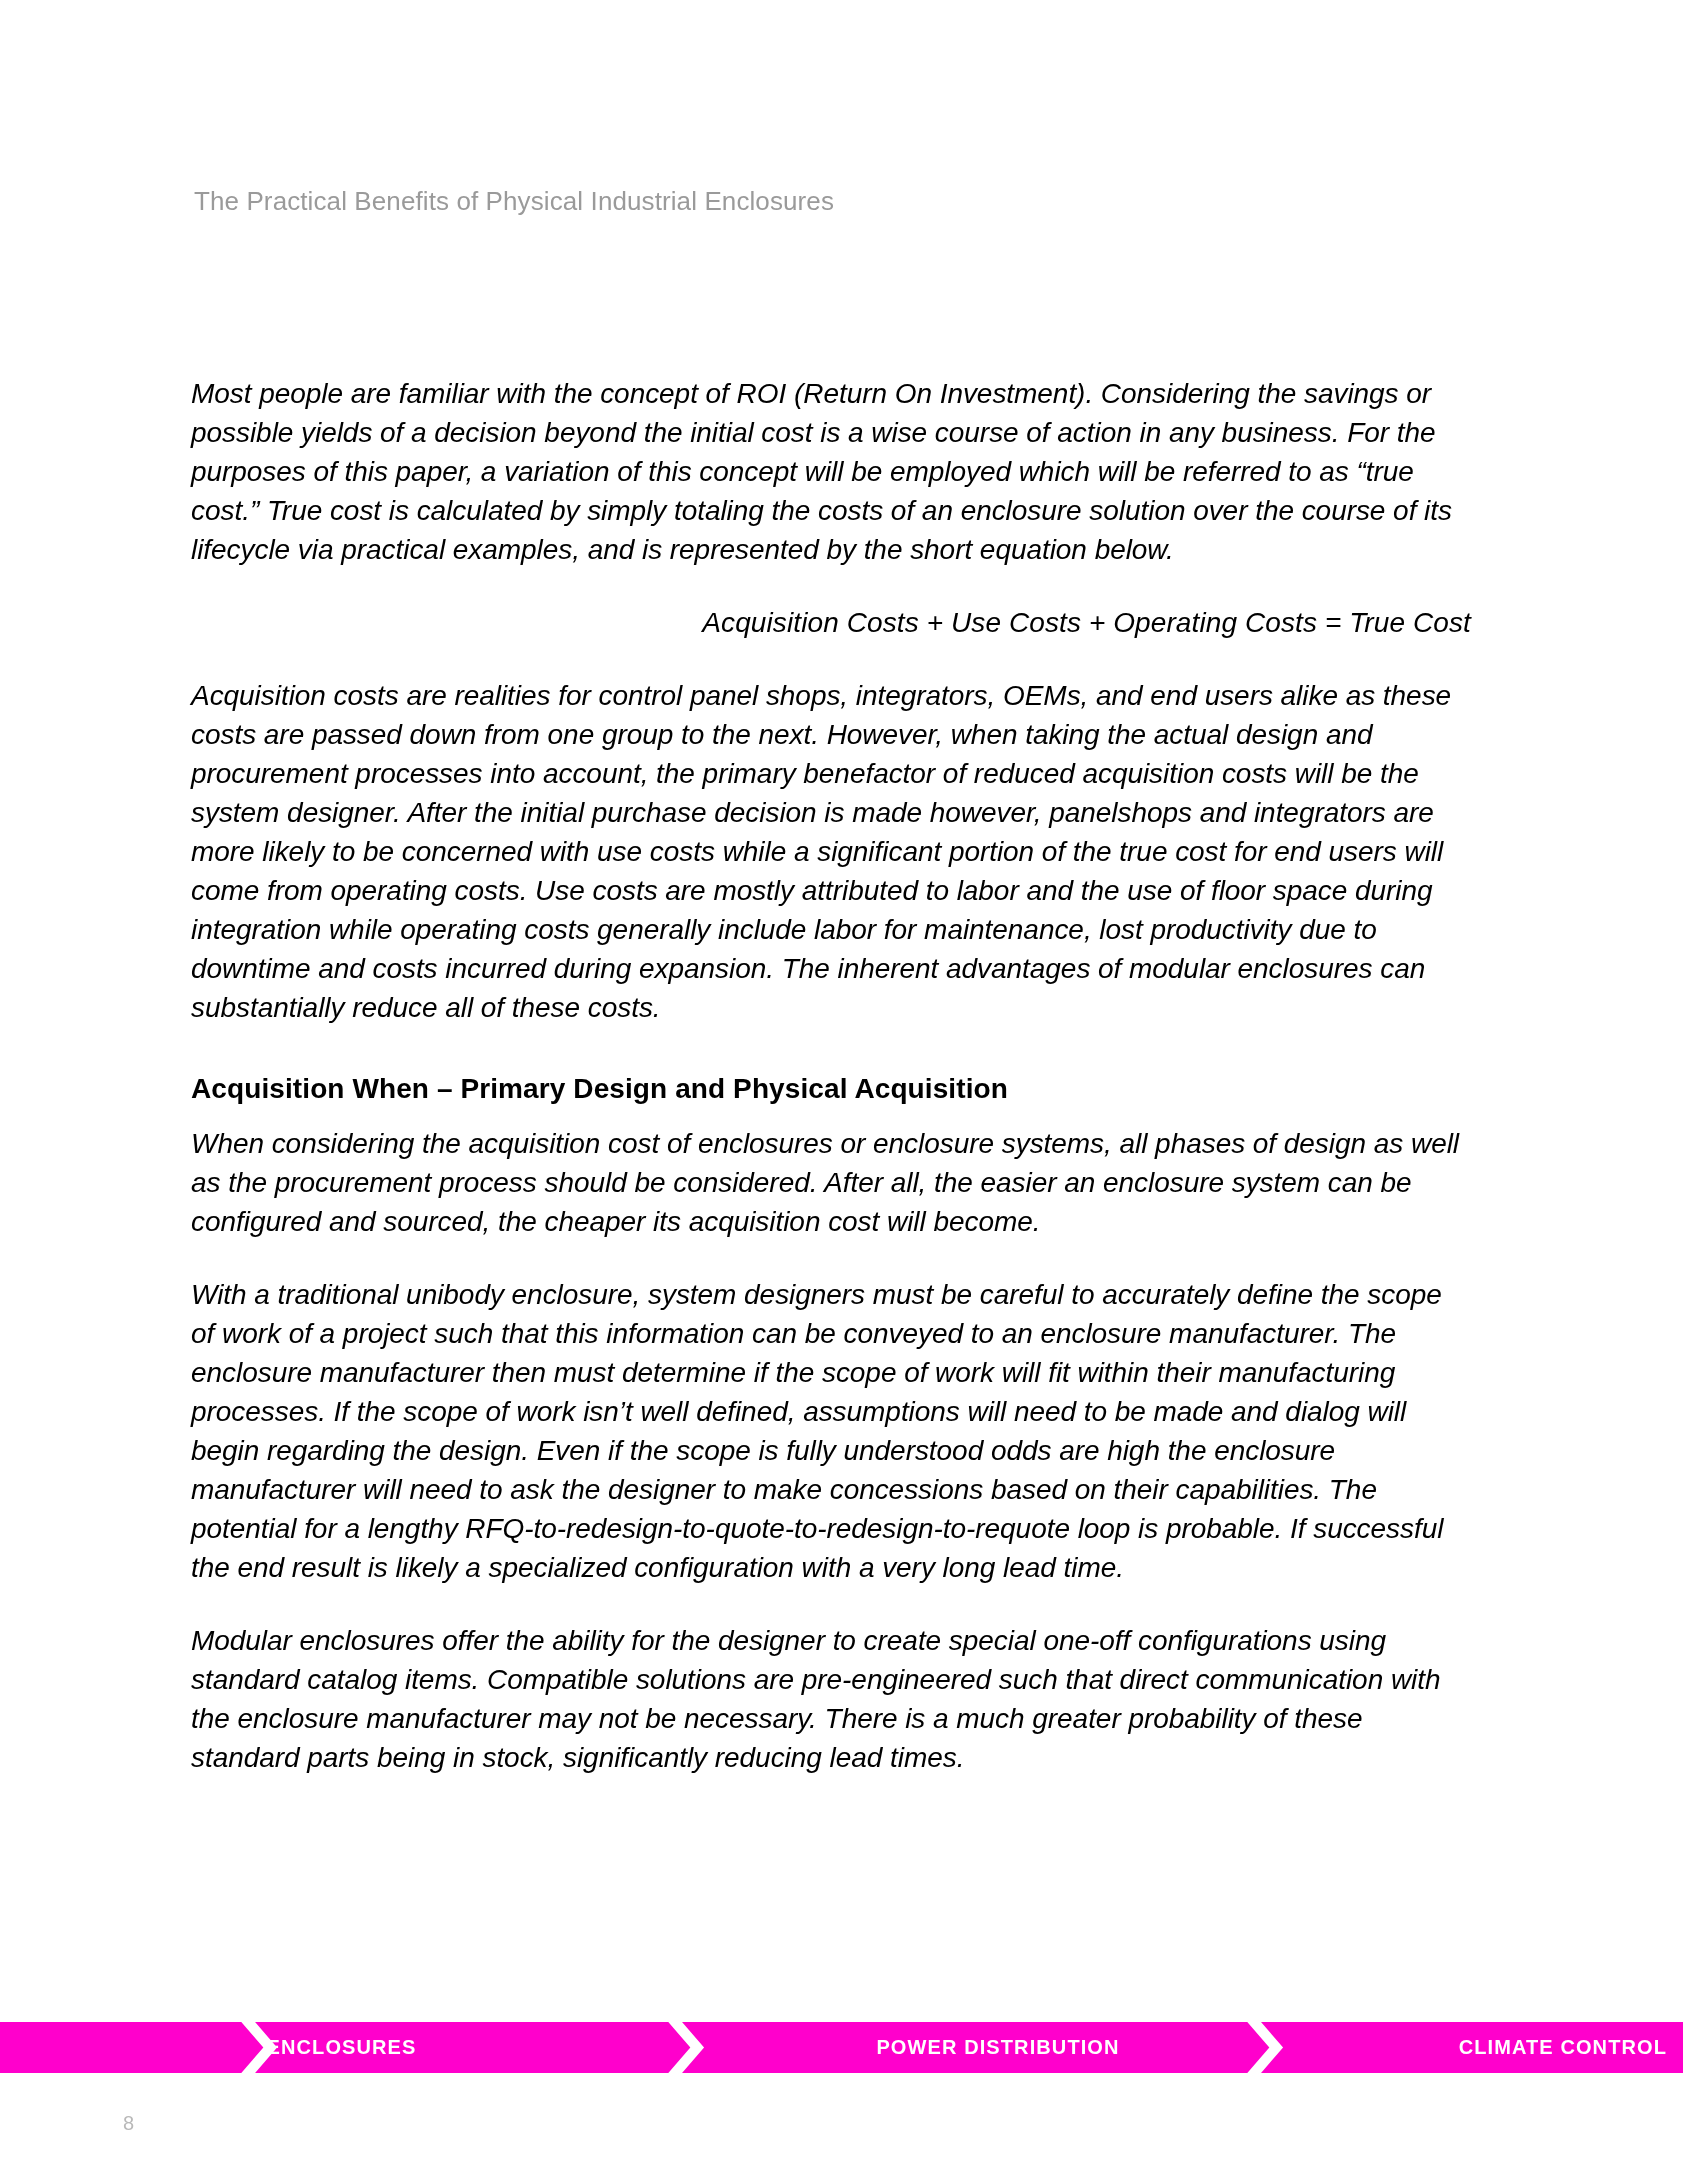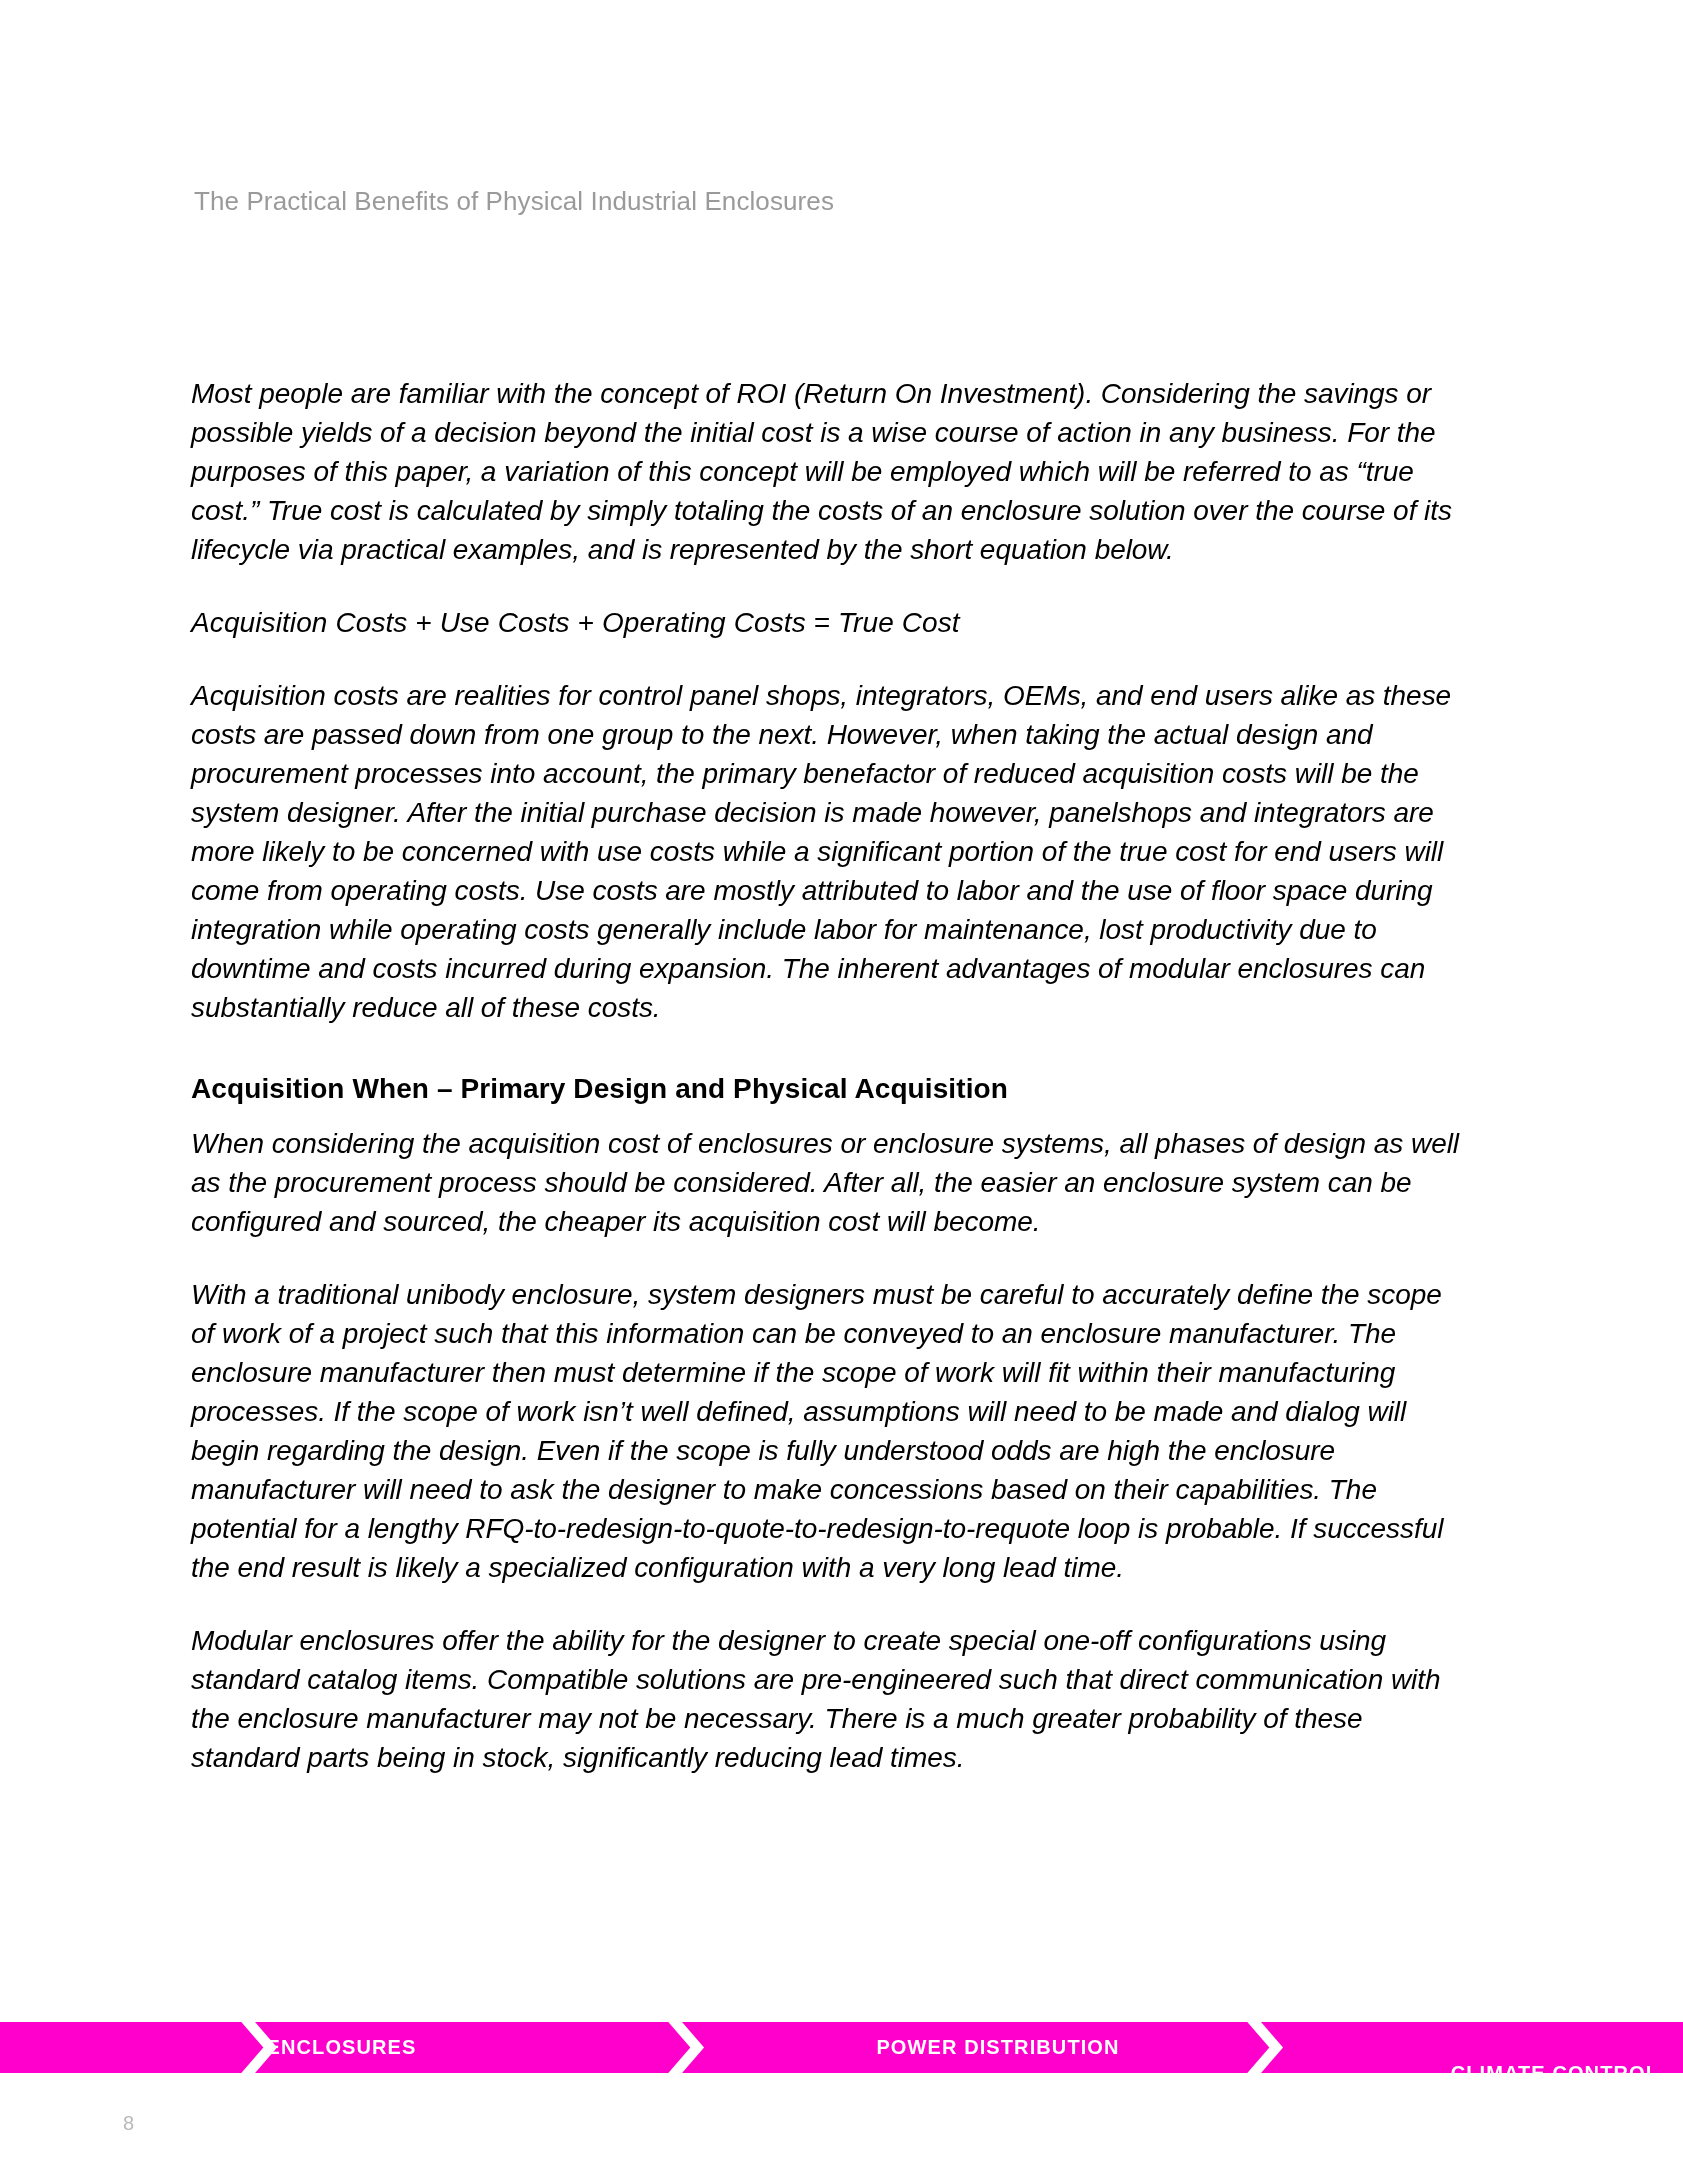--- a/index.html
+++ b/index.html
@@ -62,21 +62,21 @@
     letter-spacing: -0.05px;
     text-align: left;
     font-style: italic;
   }
 
   p.equation {
     margin: 6px 0 34px 0;
     font-size: 28px;
     line-height: 39px;
     font-style: italic;
-    text-align: left;
+    text-align: right;
     color: #000000;
     letter-spacing: 0.1px;
   }
 
   
   .footer-band {
     position: absolute;
     left: 0;
     top: 2022px;
     width: 1683px;
@@ -97,21 +97,21 @@
     color: #ffffff;
     font-size: 20px;
     font-weight: bold;
     letter-spacing: 1.1px;
     white-space: nowrap;
     text-transform: uppercase;
   }
 
   .seg-1 { left: 0px;    width: 683px; }
   .seg-2 { left: 711px;  width: 574px; }
-  .seg-3 { left: 1257px; width: 426px; justify-content: flex-end; padding-right: 24px; box-sizing: border-box; margin-top: 26px; }
+  .seg-3 { left: 1257px; width: 426px; justify-content: flex-end; padding-right: 16px; box-sizing: border-box; }
 
   
   .chevron {
     position: absolute;
     top: -4px;
     width: 51px;
     height: 59px;
   }
   .chevron-1 { left: 230px; }
   .chevron-2 { left: 657px; }

